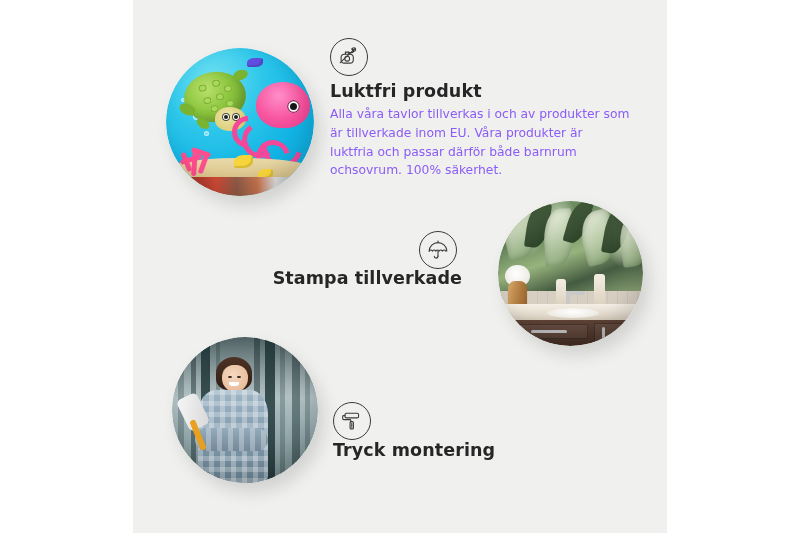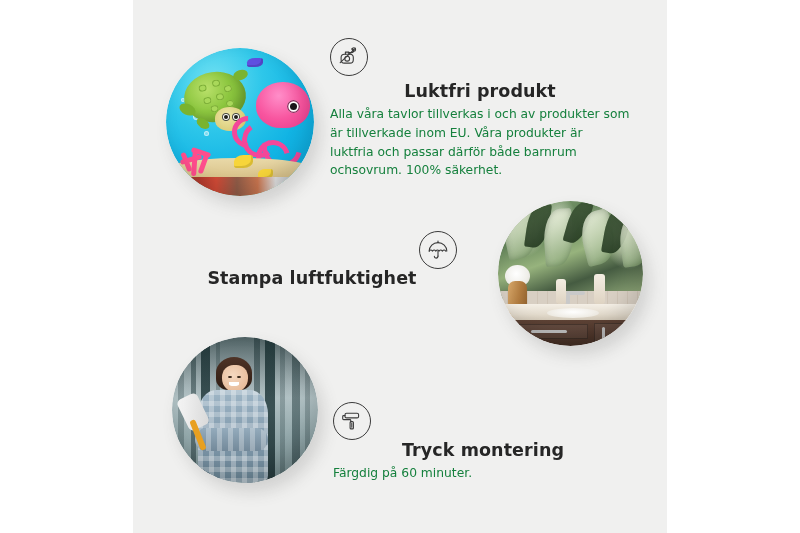--- a/index.html
+++ b/index.html
@@ -31,25 +31,24 @@
   .feature-text {
     position: absolute;
   }
   .feature-title {
     font-size: 17.5px;
     font-weight: bold;
     color: #262626;
     letter-spacing: .1px;
     margin: 0 0 4px 0;
     line-height: 1.15;
-    text-align: center;
   }
   .feature-desc {
     font-size: 12.3px;
-    color: #15803d;
+    color: #8b5cf6;
     line-height: 1.52;
     margin: 0;
   }
 
   
   .icon-badge {
     position: absolute;
     width: 38px;
     height: 38px;
     border-radius: 50%;
@@ -387,21 +386,21 @@
     <svg width="24" height="24" viewBox="0 0 24 24" fill="none" stroke="#3b3b3b" stroke-width="1.1" stroke-linecap="round" stroke-linejoin="round">
       <path d="M3.2 13.1c0-4.7 3.9-8.5 8.8-8.5s8.8 3.8 8.8 8.5"></path>
       <path d="M3.2 13.1c1.1-1.5 2.2-1.5 3.3 0 1.1-1.5 2.2-1.5 3.3 0 1.1-1.5 2.2-1.5 3.3 0 1.1-1.5 2.2-1.5 3.3 0 1.1-1.5 2.2-1.5 3.4 0"></path>
       <line x1="12" y1="13.1" x2="12" y2="18.1"></line>
       <path d="M12 18.1c0 1.2-.9 2-1.9 2s-1.8-.8-1.8-1.8"></path>
       <line x1="12" y1="3" x2="12" y2="4.6"></line>
     </svg>
   </div>
 
   <div class="feature-text" style="left:162px; top:268px; width:300px; text-align:right;">
-    <h3 class="feature-title">Stampa luftfuktighet</h3>
+    <h3 class="feature-title">Stampa tillverkade</h3>
   </div>
 
   <div class="photo-circle" style="left:172px; top:337px; width:146px; height:146px;">
     <div class="photo-inner">
       <div class="forest-bg"></div>
       <i class="tree far" style="left:4%;  width:6px;"></i>
       <i class="tree thin" style="left:13%; width:5px;"></i>
       <i class="tree" style="left:20%; width:9px;"></i>
       <i class="tree far" style="left:30%; width:4px;"></i>
       <i class="tree thin" style="left:56%; width:6px;"></i>
@@ -429,16 +428,15 @@
     <svg width="24" height="24" viewBox="0 0 24 24" fill="none" stroke="#3b3b3b" stroke-width="1.1" stroke-linecap="round" stroke-linejoin="round">
       <rect x="5" y="4.3" width="13.6" height="4.6" rx="1.5"></rect>
       <path d="M5 6.6H3.6c-.5 0-.9.4-.9.9v2.2c0 .5.4.9.9.9h6.3c.5 0 .9.4.9.9v1.4"></path>
       <rect x="10.1" y="12.6" width="3.3" height="7.3" rx="1"></rect>
       <line x1="11.8" y1="14.4" x2="11.8" y2="18.3"></line>
     </svg>
   </div>
 
   <div class="feature-text" style="left:333px; top:440px; width:300px; text-align:left;">
     <h3 class="feature-title">Tryck montering</h3>
-    <p class="feature-desc">Färgdig på 60 minuter.</p>
   </div>
 
 </div>
 
 </body></html>

